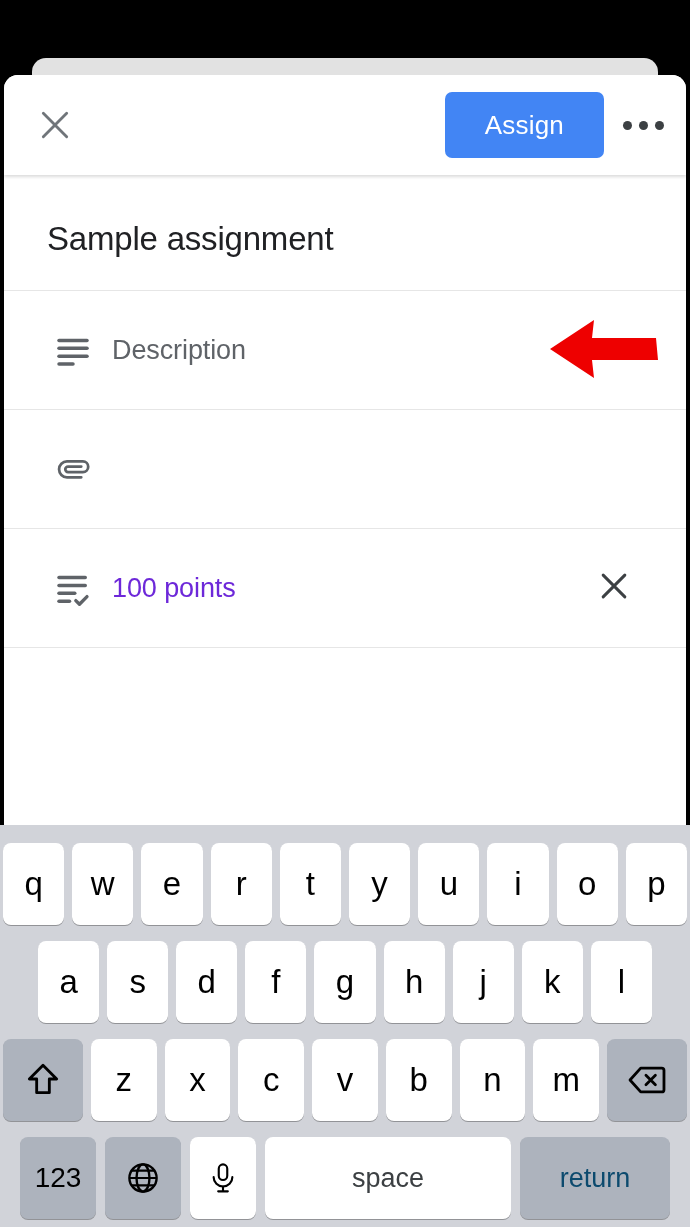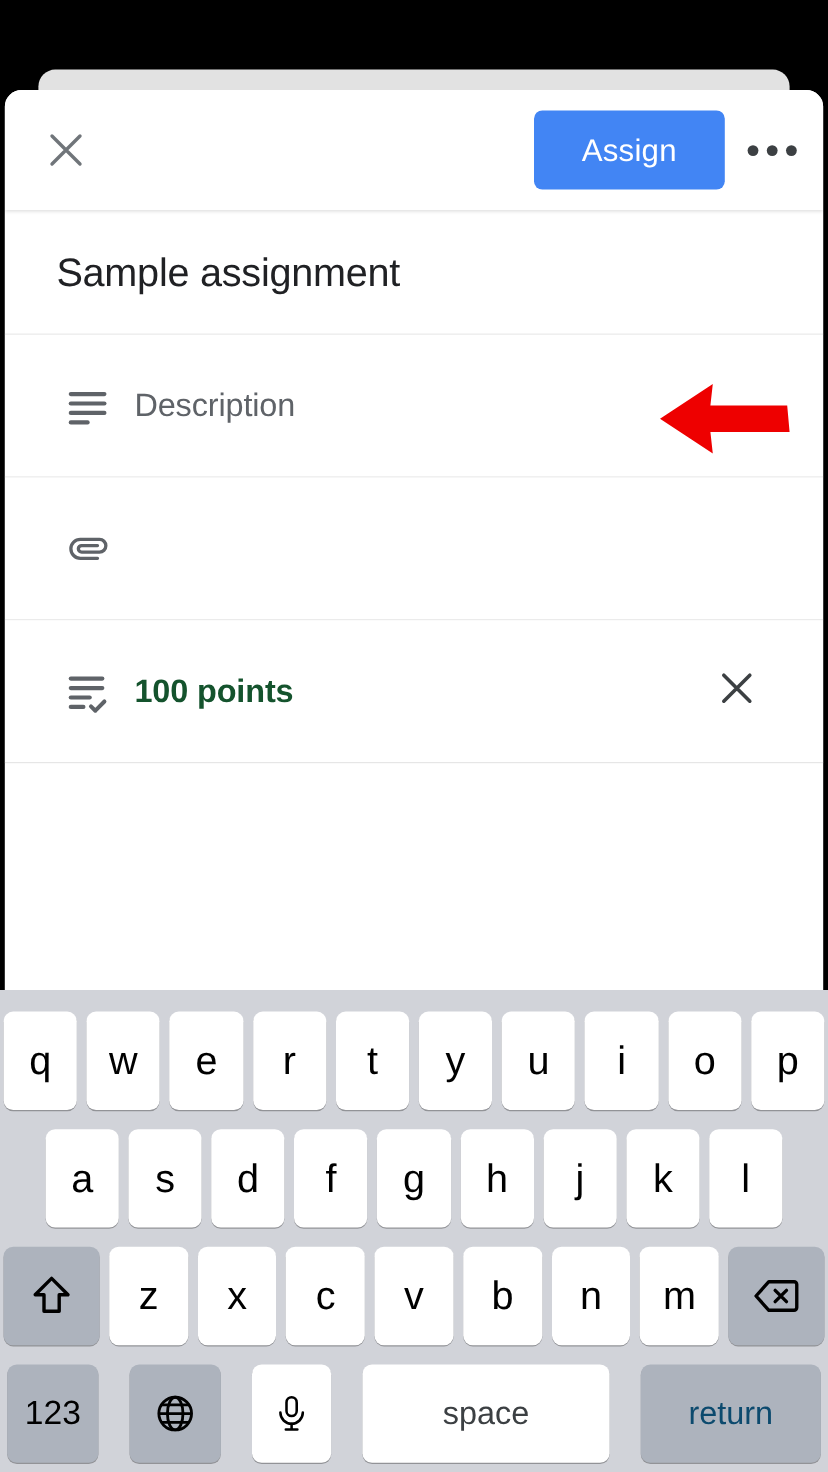--- a/index.html
+++ b/index.html
@@ -45,42 +45,42 @@
   .more-btn{
     width:62px;height:58px;margin-right:12px;margin-left:8px;
     display:flex;align-items:center;justify-content:center;
     gap:7px;cursor:pointer;
   }
   .more-btn i{width:9px;height:9px;border-radius:50%;background:#3c4043;display:block;}
 
   
   .title-row{
     height:103px;display:flex;align-items:center;
-    border-bottom:1px solid #e6e6e6;background:#fff;
+    border-bottom:1px solid #e6e6e6;background:#fff;margin-top:12px;
   }
   .title-text{
     margin-left:43px;font-size:33px;color:#202124;font-weight:400;
     letter-spacing:-.2px;
   }
 
   
   .row{
     display:flex;align-items:center;
     border-bottom:1px solid #e6e6e6;background:#fff;
     min-height:118px;position:relative;
   }
   .row-icon{
     width:78px;margin-left:30px;
     display:flex;align-items:center;justify-content:center;
     flex:0 0 78px;
   }
   .row-label{
     font-size:27px;color:#5f6368;letter-spacing:-.1px;
   }
-  .row-label.dark{color:#14532d;font-weight:bold;}
+  .row-label.dark{color:#6d28d9;}
   .row-trailing{
     position:absolute;right:52px;top:50%;transform:translateY(-50%);
     cursor:pointer;
   }
 
   
   .chips-row{min-height:118px;}
   .chips{display:flex;align-items:center;gap:23px;}
   .chip{
     background:#e8f0fe;border-radius:32px;
@@ -100,21 +100,21 @@
     position:absolute;left:0;bottom:0;width:690px;height:402px;
     background:#d1d3d9;
     display:flex;flex-direction:column;
     padding-top:10px;box-sizing:border-box;
     z-index:5;
   }
   .krow{display:flex;justify-content:center;align-items:center;flex:1;}
   .krow.r1{gap:8px;padding:0 3px;}
   .krow.r2{gap:8px;padding:0 38px;}
   .krow.r3{gap:8px;padding:0 3px;}
-  .krow.r4{gap:26px;padding:0 6px;}
+  .krow.r4{gap:9px;padding:0 20px;}
   .key{
     background:#fff;border-radius:8px;
     height:82px;min-width:58px;flex:1;
     display:flex;align-items:center;justify-content:center;
     font-size:33px;color:#000;
     box-shadow:0 1px 0 rgba(0,0,0,.30);
     cursor:pointer;user-select:none;
     font-family:"Liberation Sans", sans-serif;
   }
   .key.fn{background:#adb3bd;}

